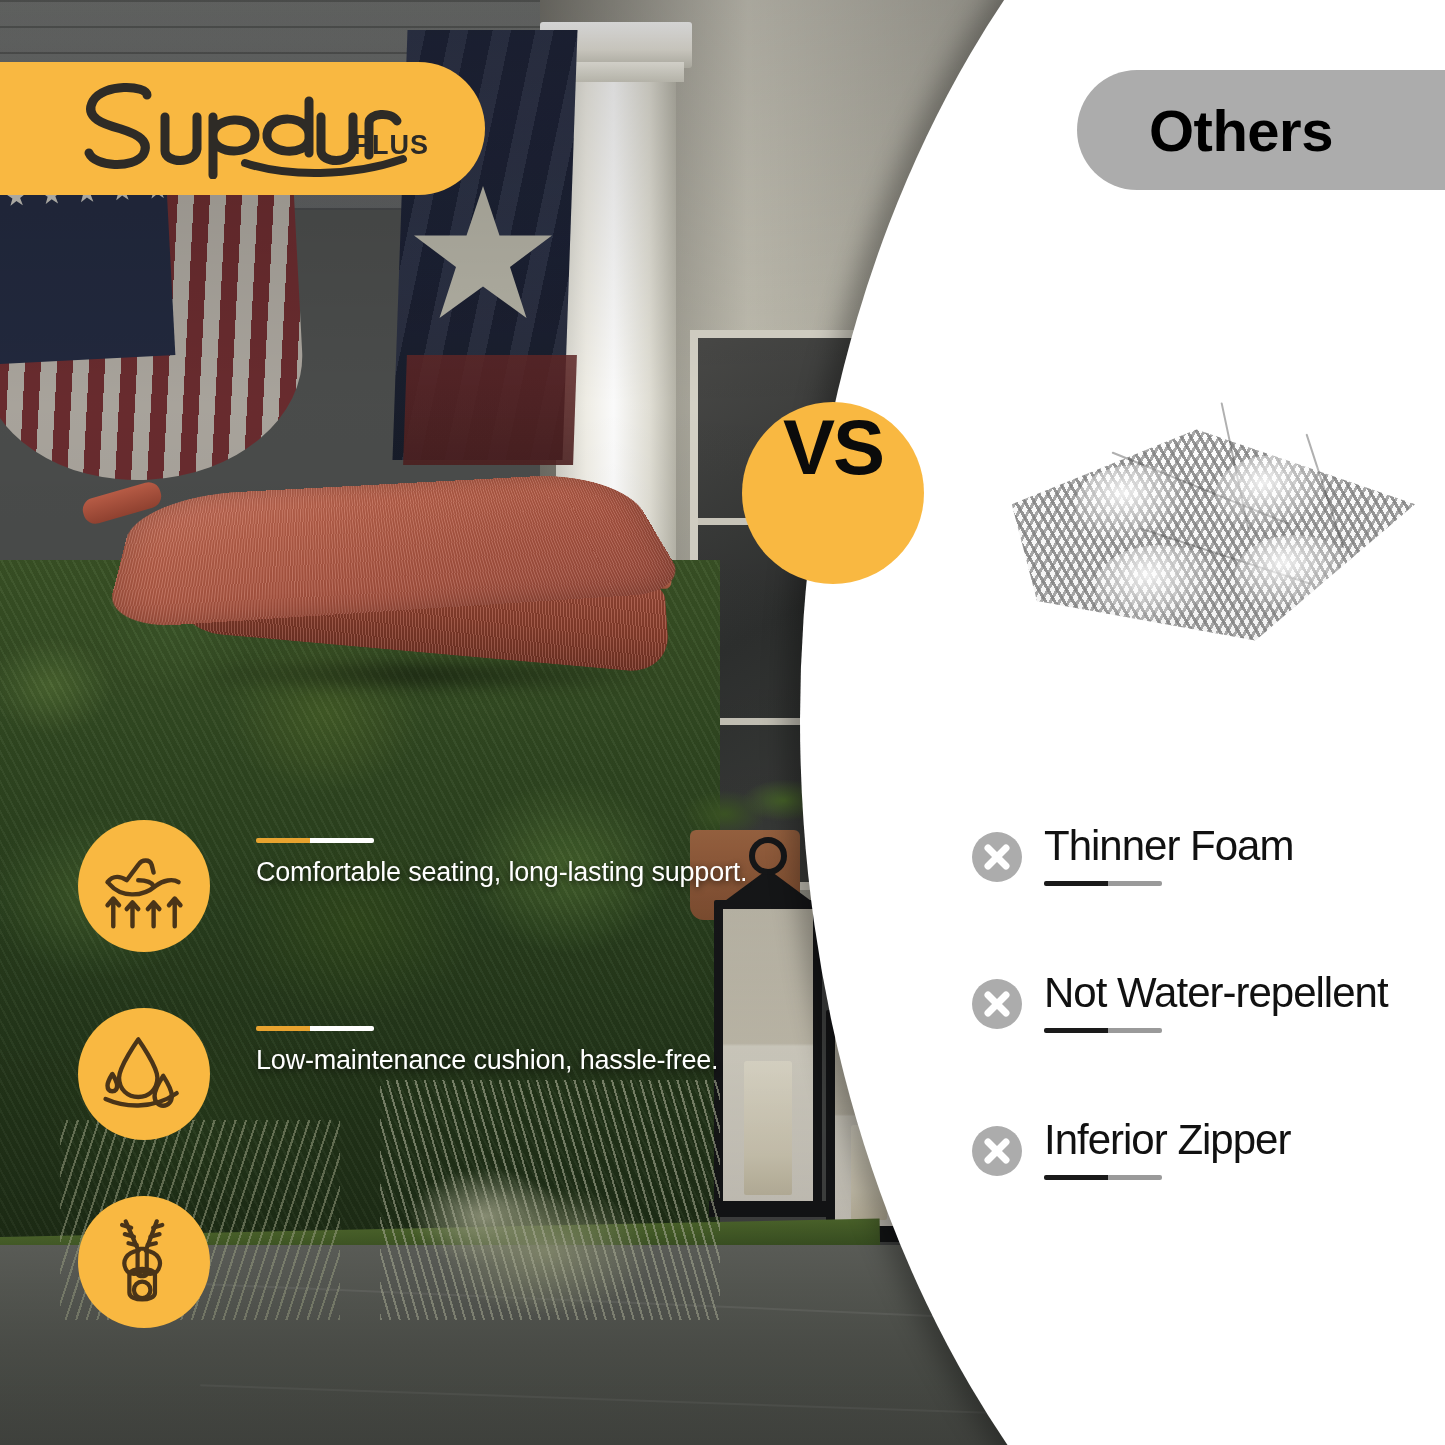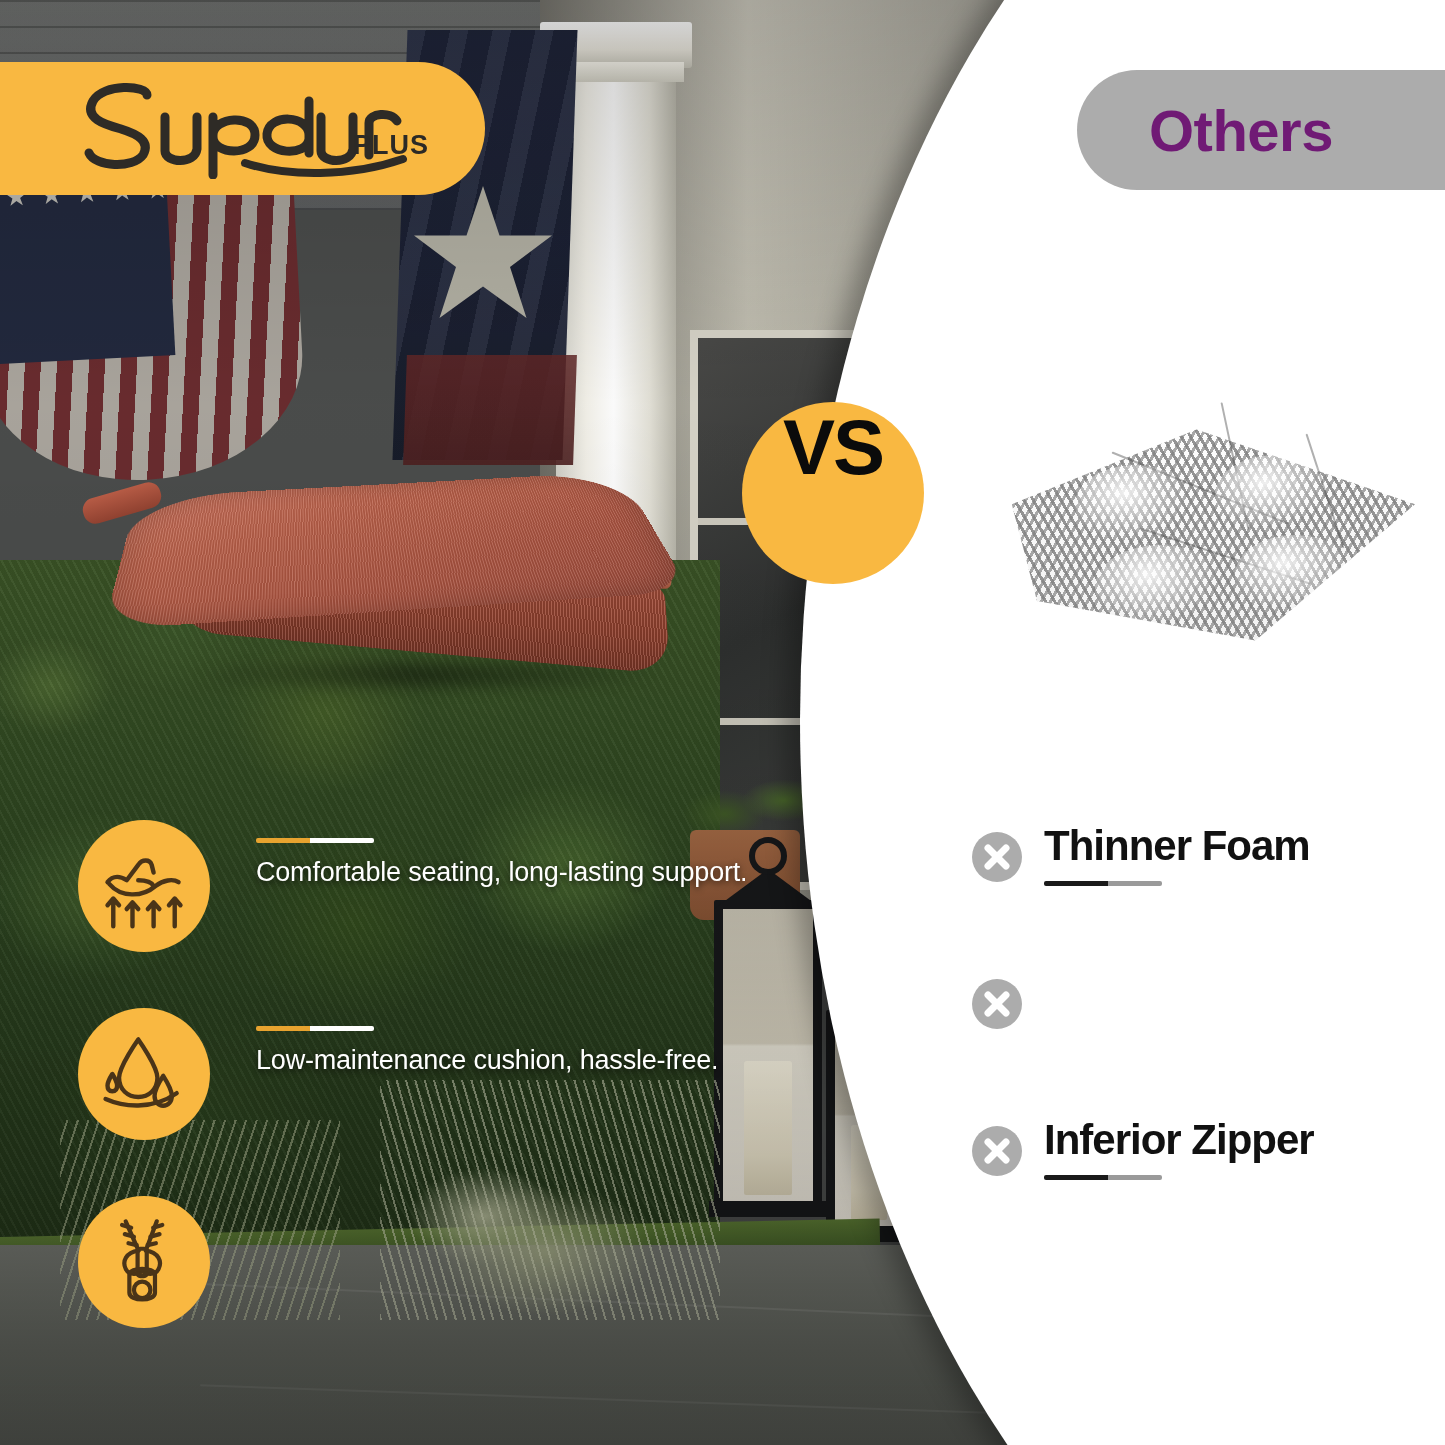--- a/index.html
+++ b/index.html
@@ -273,21 +273,21 @@
   .others-pill {
     position: absolute;
     left: 1077px; top: 70px;
     width: 430px; height: 120px;
     background: #ACACAC;
     border-radius: 60px 0 0 60px;
     display: flex; align-items: center;
     padding-left: 72px;
   }
   .others-label {
-    font-size: 58px; font-weight: 700; color: #701a75;
+    font-size: 58px; font-weight: 700; color: #000000;
     letter-spacing: -0.5px;
     font-family: "Liberation Sans", sans-serif;
   }
 
   
   .vs-badge {
     position: absolute;
     left: 742px; top: 402px;
     width: 182px; height: 182px;
     background: #F9B841;
@@ -408,21 +408,21 @@
     position: absolute; left: 972px; top: 826px; width: 470px;
   }
   .con {
     position: relative; height: 106px; margin-bottom: 41px;
   }
   .con-icon {
     position: absolute; left: 0; top: 6px; width: 50px; height: 50px;
   }
   .con-body { position: absolute; left: 72px; top: -4px; }
   .con-title {
-    font-size: 42px; font-weight: 700; color: #111111;
+    font-size: 42px; font-weight: 400; color: #111111;
     letter-spacing: -1px; white-space: nowrap;
     font-family: "Liberation Sans", sans-serif;
   }
   .con-rule {
     margin-top: 11px; width: 118px; height: 5px;
     background: linear-gradient(90deg, #1a1a1a 0%, #1a1a1a 54%, #9a9a9a 54%, #9a9a9a 100%);
     border-radius: 2px;
   }
 </style>
 </head>
@@ -623,20 +623,24 @@
     <div class="con">
       <div class="con-icon">
         <svg width="50" height="50" viewBox="0 0 50 50">
           <circle cx="25" cy="25" r="25" fill="#ACACAC"></circle>
           <g stroke="#ffffff" stroke-width="7" stroke-linecap="round">
             <line x1="16" y1="16" x2="34" y2="34"></line>
             <line x1="34" y1="16" x2="16" y2="34"></line>
           </g>
         </svg>
       </div>
+      <div class="con-body">
+        <div class="con-title">Not Water-repellent</div>
+        <div class="con-rule"></div>
+      </div>
     </div>
 
     <div class="con">
       <div class="con-icon">
         <svg width="50" height="50" viewBox="0 0 50 50">
           <circle cx="25" cy="25" r="25" fill="#ACACAC"></circle>
           <g stroke="#ffffff" stroke-width="7" stroke-linecap="round">
             <line x1="16" y1="16" x2="34" y2="34"></line>
             <line x1="34" y1="16" x2="16" y2="34"></line>
           </g>

